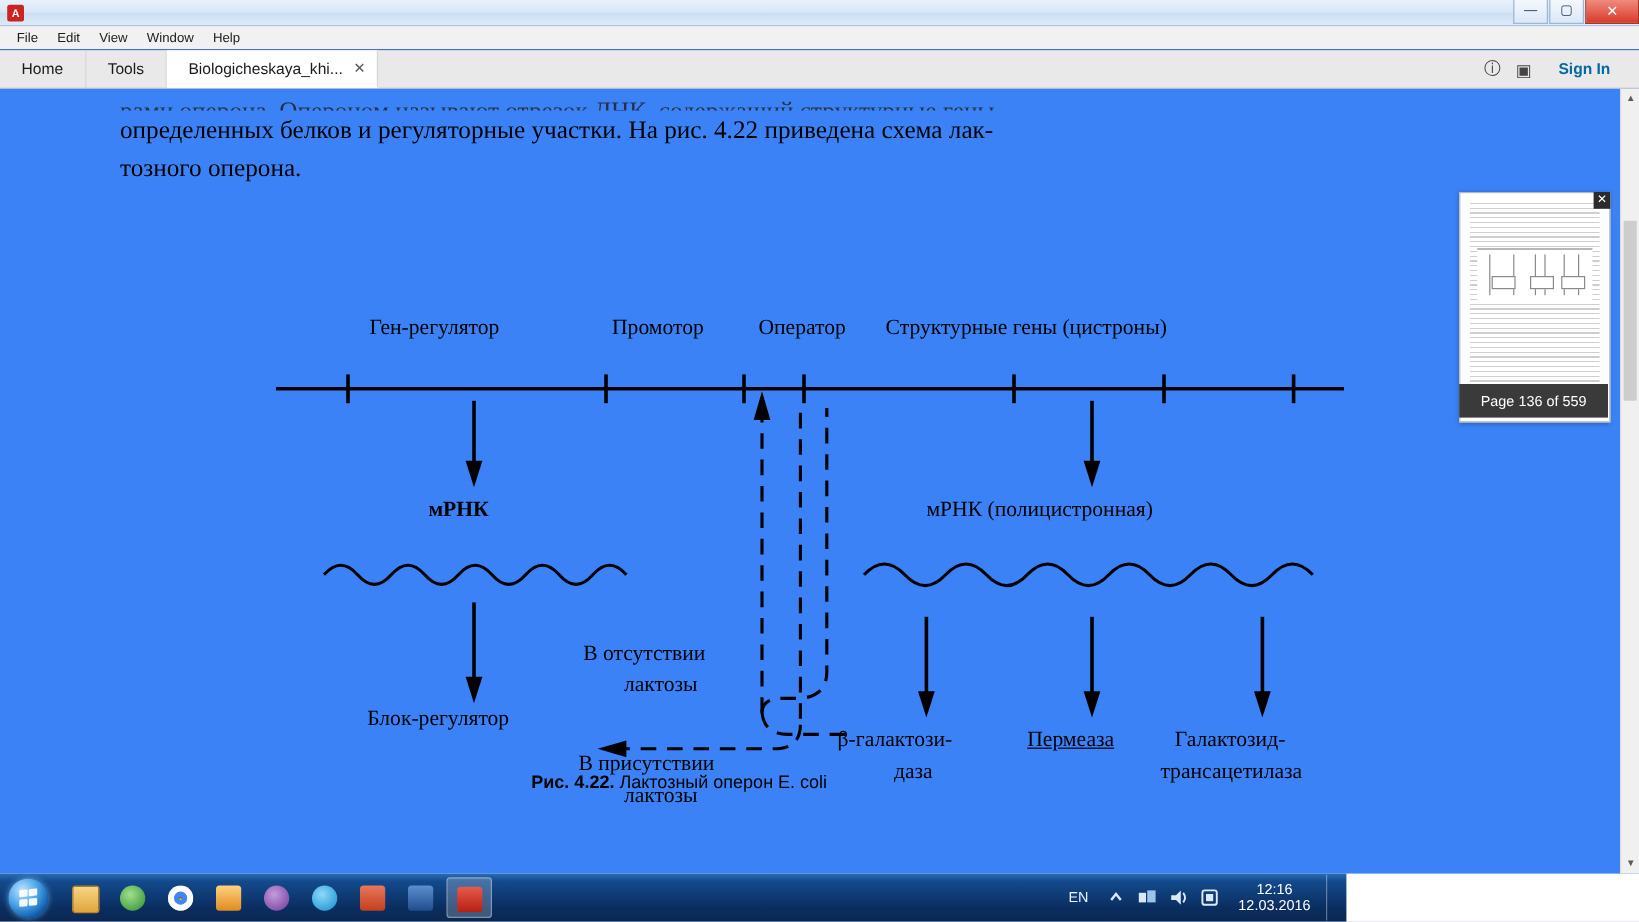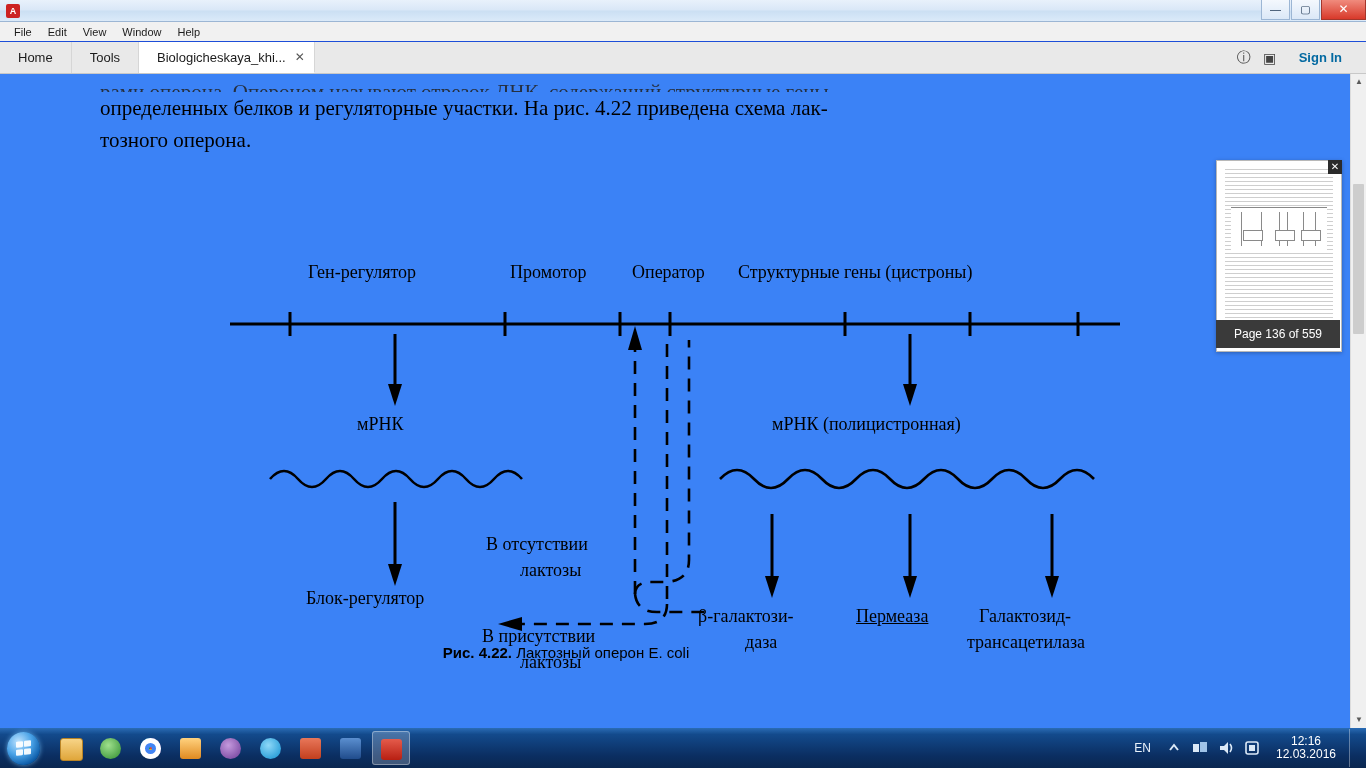--- a/index.html
+++ b/index.html
@@ -280,21 +280,21 @@
     color: #5a5a5a;
     line-height: 16px;
   }
   .vscroll .arrow.up { top: 0; }
   .vscroll .arrow.down { bottom: 0; }
 
   
   .taskbar {
     position: absolute;
     left: 0; bottom: 0;
-    width: 1366px;
+    width: 1122px;
     height: 40px;
     background: linear-gradient(to bottom, #1f5fa8 0%, #10427e 12%, #0a2c5c 60%, #0d3straight 100%);
     background: linear-gradient(to bottom, #2a6cb5 0%, #134a8c 16%, #0b2e61 70%, #0a2750 100%);
     display: flex;
     align-items: center;
     box-sizing: border-box;
   }
   .startorb {
     width: 48px; height: 38px;
     position: relative;
@@ -458,21 +458,21 @@
 
       <line x1="487" y1="160" x2="487" y2="420" stroke="#000" stroke-width="2.6" stroke-dasharray="13 9"></line>
       <path d="M487 420 q0 20 -22 20 l-130 0" fill="none" stroke="#000" stroke-width="2.6" stroke-dasharray="13 9"></path>
       <polygon points="318,440 342,433 342,447" fill="#000"></polygon>
     </svg>
 
     <div class="figlabel" style="left:128px; top:78px;">Ген-регулятор</div>
     <div class="figlabel" style="left:330px; top:78px;">Промотор</div>
     <div class="figlabel" style="left:452px; top:78px;">Оператор</div>
     <div class="figlabel" style="left:558px; top:78px;">Структурные гены (цистроны)</div>
-    <div class="figlabel" style="left:177px; top:230px;">мРНК</div>
+    <div class="figlabel" style="left:177px; top:230px;font-weight:bold;">мРНК</div>
     <div class="figlabel" style="left:592px; top:230px;">мРНК (полицистронная)</div>
     <div class="figlabel" style="left:126px; top:404px;">Блок-регулятор</div>
     <div class="figlabel" style="left:306px; top:350px;">В отсутствии</div>
     <div class="figlabel" style="left:340px; top:376px;">лактозы</div>
     <div class="figlabel" style="left:302px; top:442px;">В присутствии</div>
     <div class="figlabel" style="left:340px; top:468px;">лактозы</div>
     <div class="figlabel" style="left:518px; top:422px;">β-галактози-</div>
     <div class="figlabel" style="left:565px; top:448px;">даза</div>
     <div class="figlabel" style="left:676px; top:422px;text-decoration:underline;">Пермеаза</div>
     <div class="figlabel" style="left:799px; top:422px;">Галактозид-</div>

